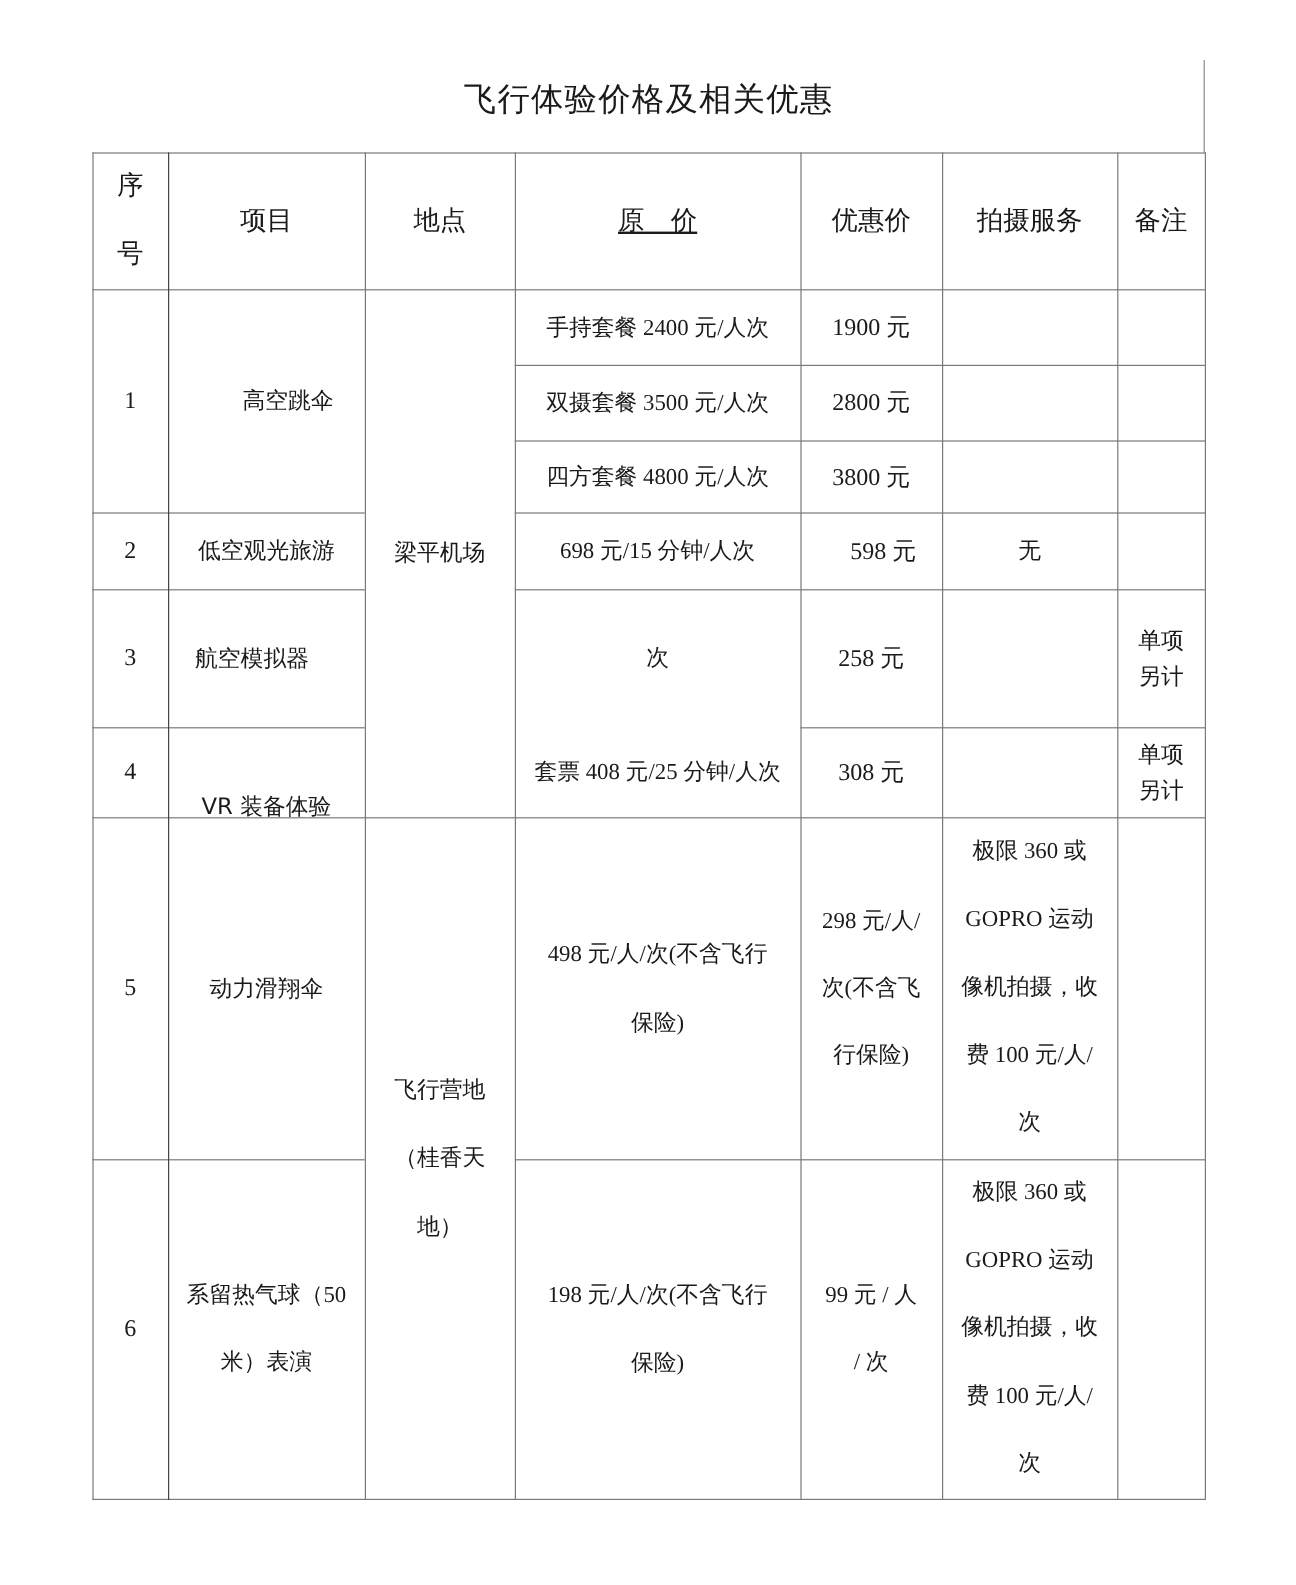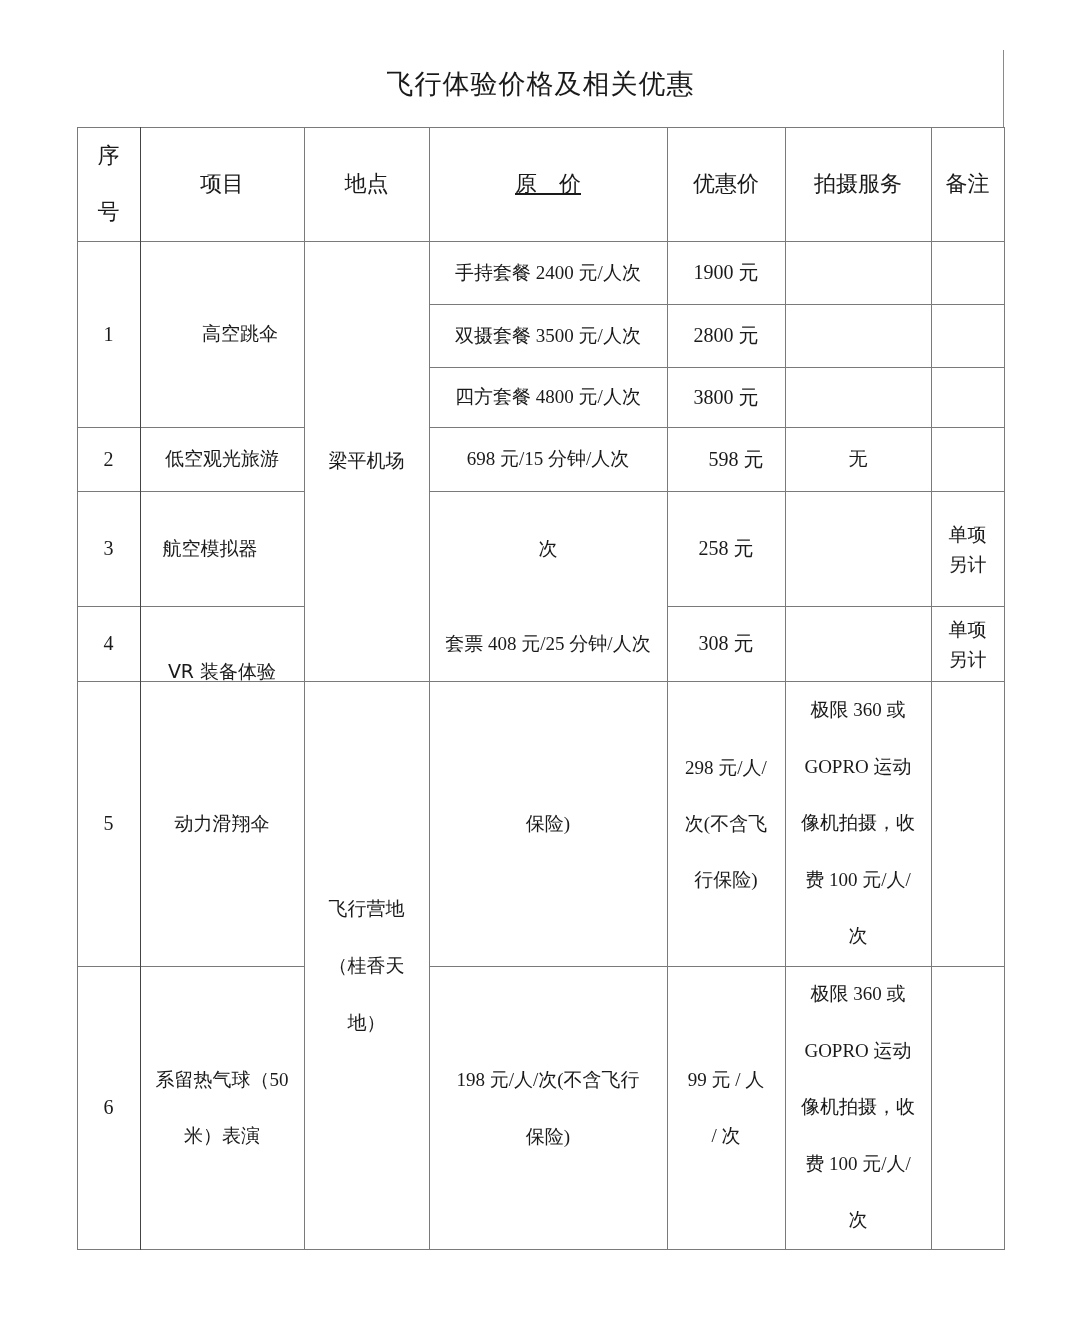--- a/index.html
+++ b/index.html
@@ -149,20 +149,21 @@
   <div class="cell body-cn" style="left:140px;top:681px;width:164px;height:285px;">
     <span>动力滑翔伞</span>
   </div>
 
   <div class="cell body-cn" style="left:304px;top:681px;width:125px;height:568px;flex-direction:column;line-height:57px;">
     <span>飞行营地</span>
     <span>（桂香天</span>
     <span>地）</span>
   </div>
   <div class="cell mixed" style="left:429px;top:681px;width:238px;height:285px;flex-direction:column;line-height:57px;">
+    <span>498 元/人/次(不含飞行</span>
     <span>保险)</span>
   </div>
   <div class="cell mixed" style="left:667px;top:681px;width:118px;height:285px;flex-direction:column;line-height:56px;">
     <span>298 元/人/</span>
     <span>次(不含飞</span>
     <span>行保险)</span>
   </div>
   <div class="cell mixed" style="left:785px;top:681px;width:146px;height:285px;flex-direction:column;line-height:56.5px;">
     <span>极限 360 或</span>
     <span>GOPRO 运动</span>

